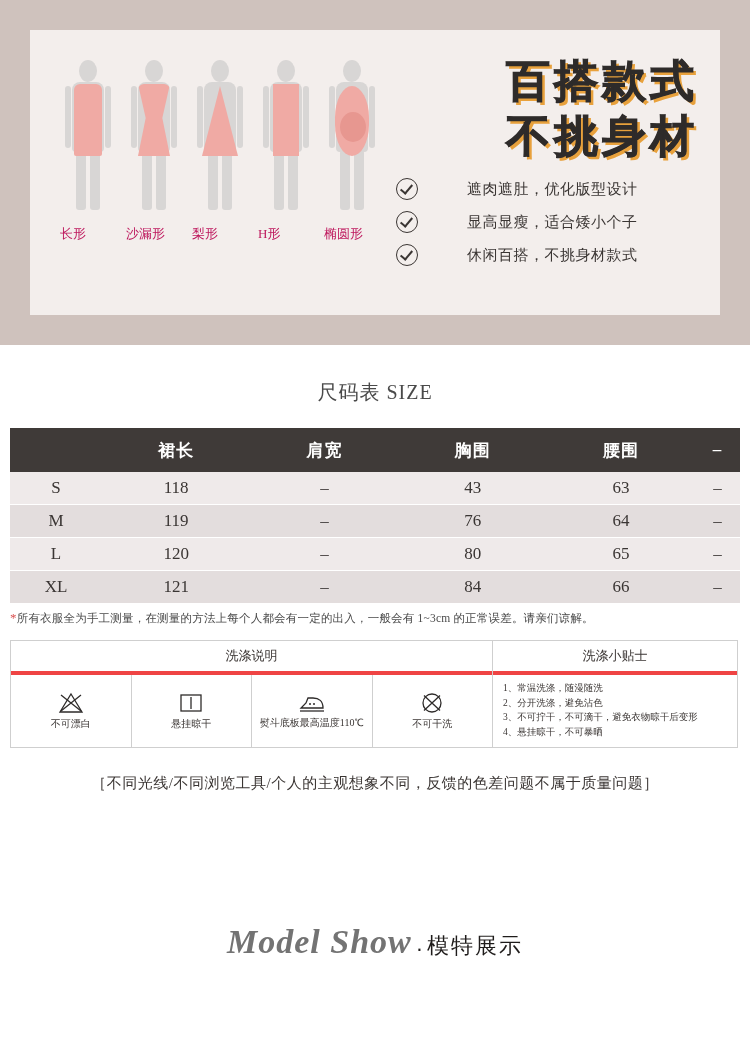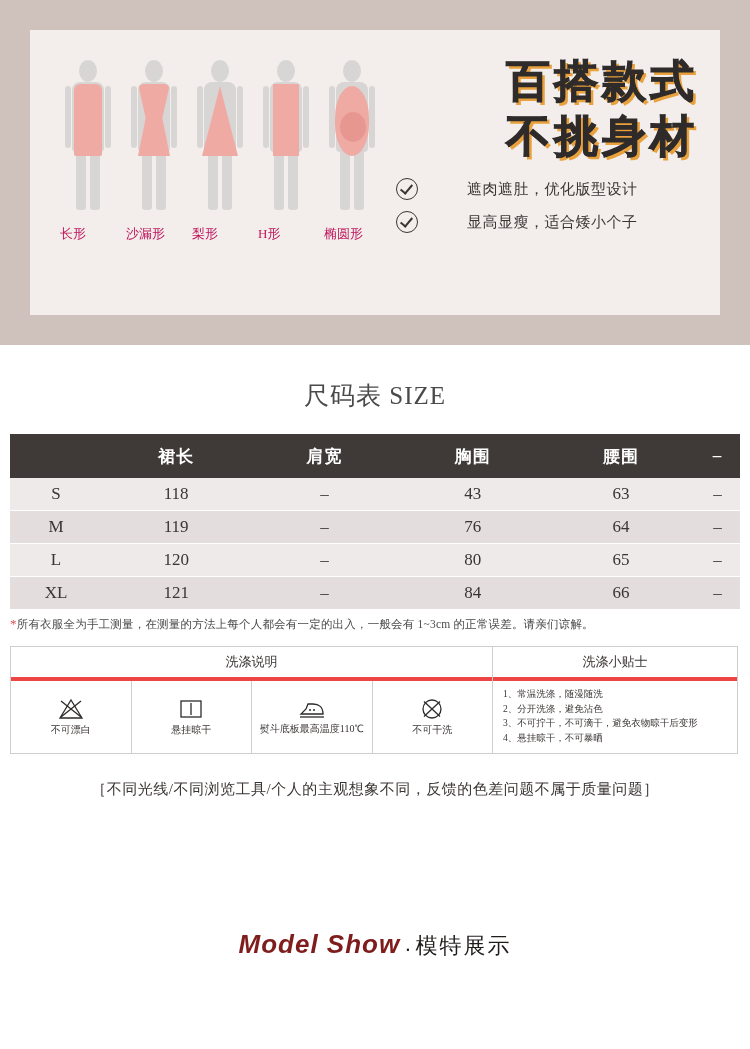--- a/index.html
+++ b/index.html
@@ -183,21 +183,21 @@
   .bullet-text {
     font-size: 15px;
     color: #3a3533;
     font-family: "Liberation Serif", serif;
     letter-spacing: 0.5px;
   }
 
   
   .size-title {
     text-align: center;
-    font-size: 25px;
+    font-size: 20px;
     color: #4a4a4a;
     font-family: "Liberation Serif", serif;
     margin-top: 34px;
     letter-spacing: 1px;
   }
   .table-wrap {
     margin: 22px 10px 0 10px;
     width: 730px;
   }
   table.size {
@@ -297,25 +297,25 @@
     margin-top: 26px;
     letter-spacing: 0.5px;
   }
 
   
   .model-show {
     text-align: center;
     margin-top: 130px;
   }
   .ms-en {
-    font-family: Liberation Sans, sans-serif;
+    font-family: Liberation Serif, serif;
     font-style: italic;
     font-weight: bold;
-    font-size: 26px;
-    color: #7f1d1d;
+    font-size: 34px;
+    color: #737373;
     letter-spacing: 1px;
   }
   .ms-dot {
     font-size: 22px;
     color: #1f1c1b;
     padding: 0 4px;
     vertical-align: middle;
   }
   .ms-cn {
     font-family: "Liberation Serif", serif;
@@ -407,20 +407,24 @@
     </div>
 
     <div class="bullets">
       <div class="bullet">
         <span class="tick"></span>
         <span class="bullet-text">遮肉遮肚，优化版型设计</span>
       </div>
       <div class="bullet">
         <span class="tick"></span>
         <span class="bullet-text">显高显瘦，适合矮小个子</span>
+      </div>
+      <div class="bullet">
+        <span class="tick"></span>
+        <span class="bullet-text">休闲百搭，不挑身材款式</span>
       </div>
     </div>
 
   </div>
 </div>
 
 <div class="size-title">尺码表 SIZE</div>
 
 <div class="table-wrap">
   <table class="size">

